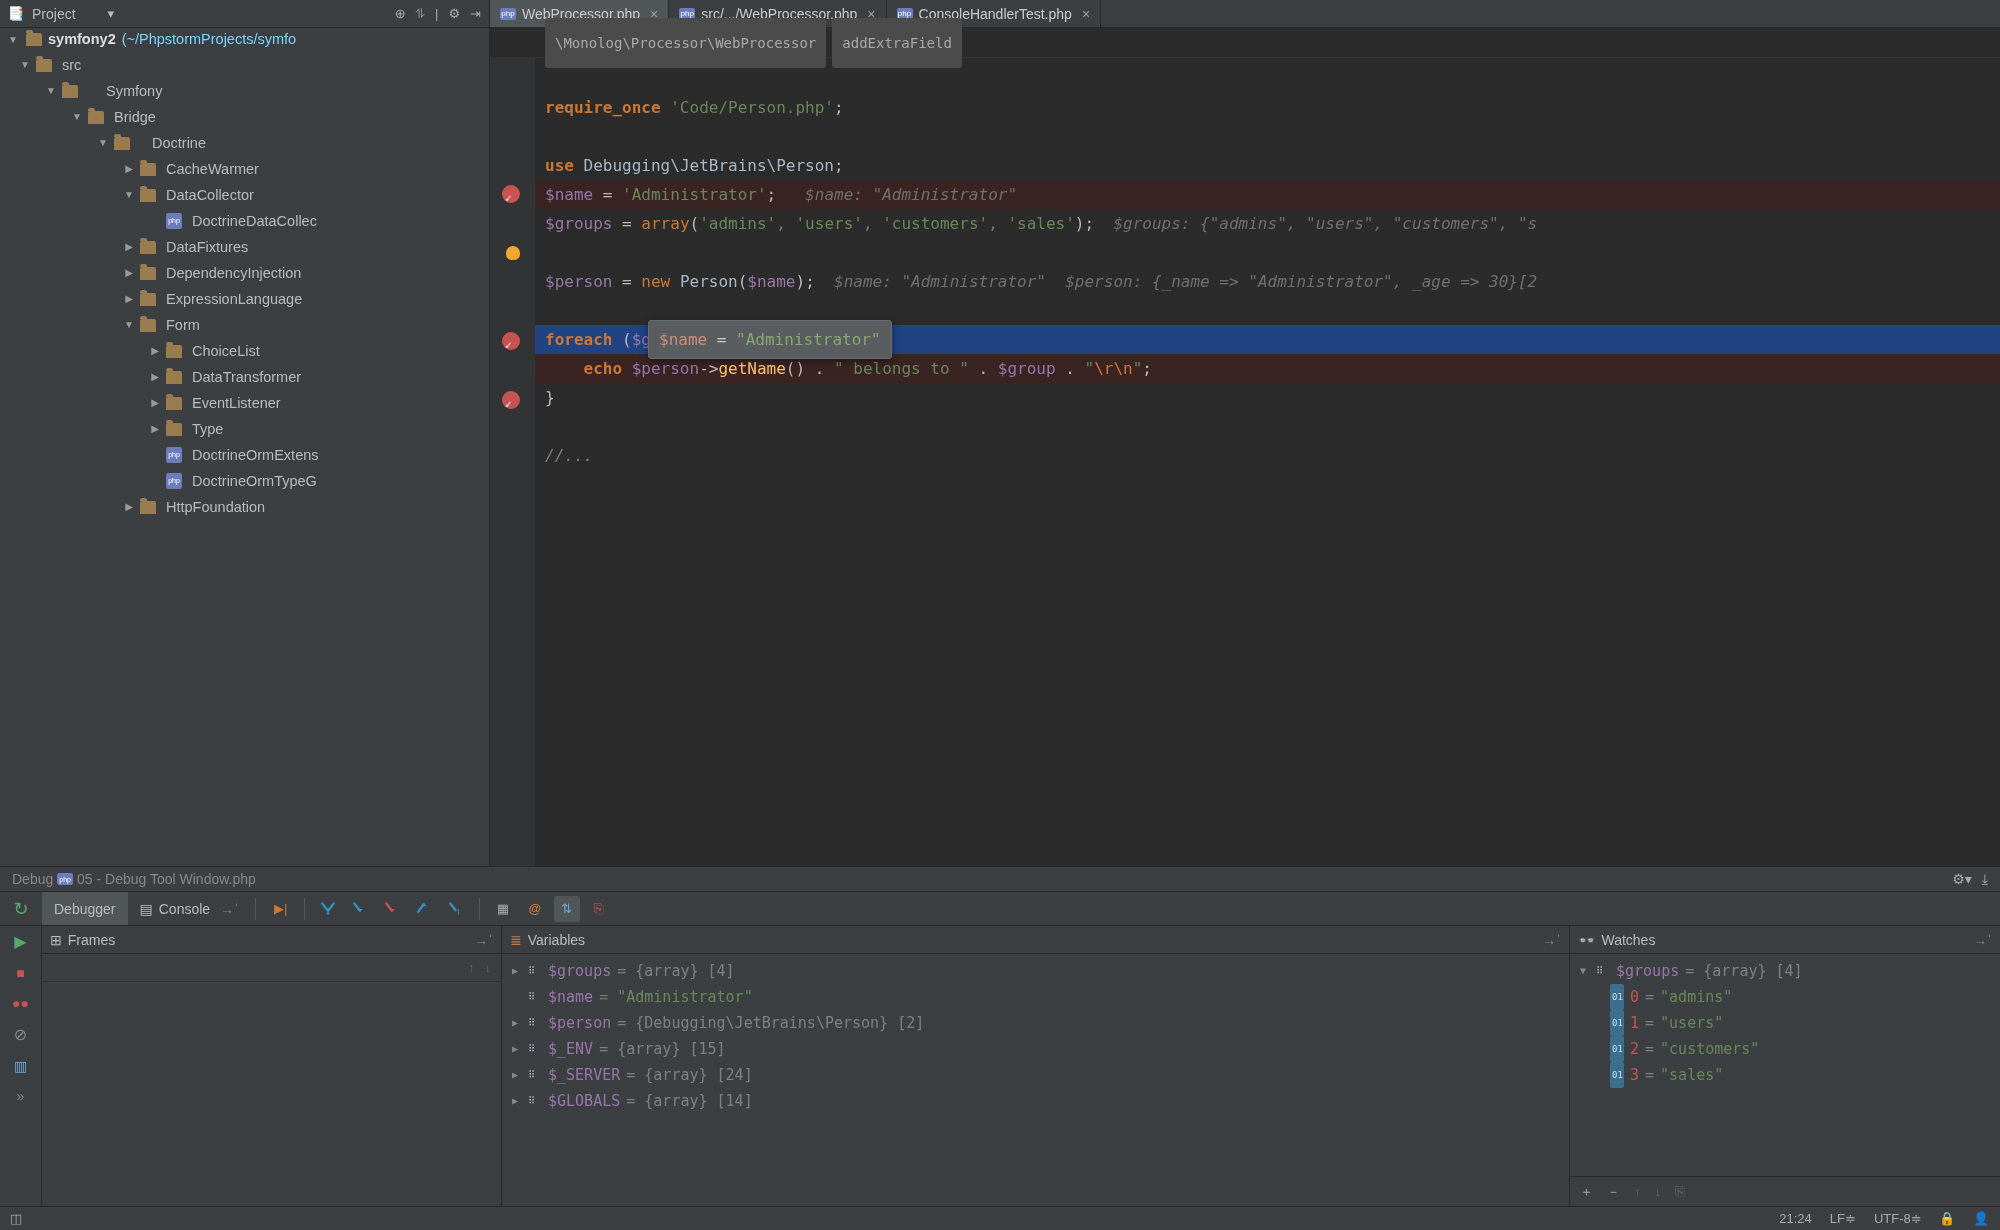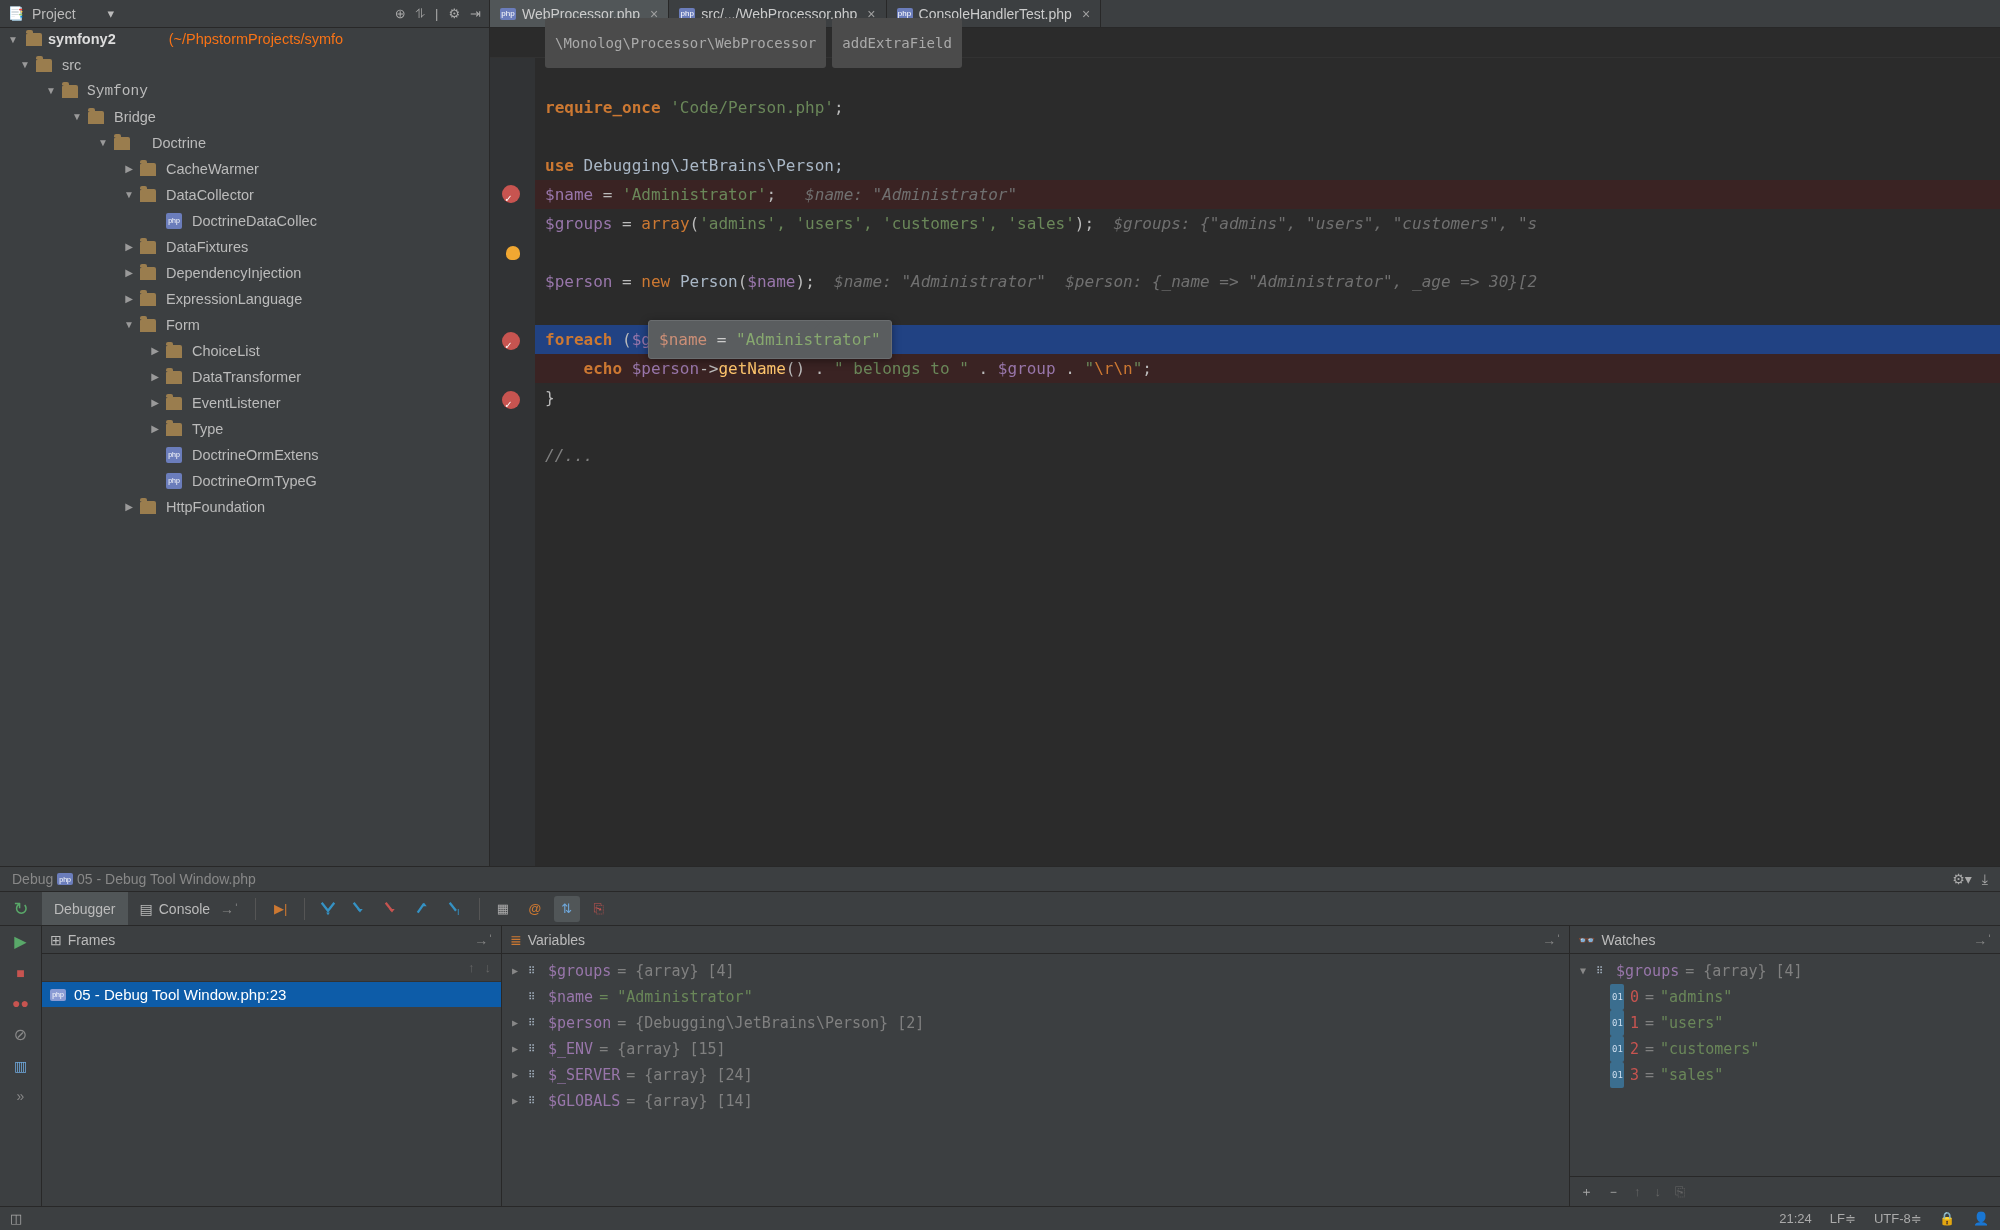--- a/index.html
+++ b/index.html
@@ -22,21 +22,21 @@
 .tab .close { color: #a0a0a0; margin-left: 4px; }
 .tab .php-icon { width: 16px; height: 12px; background: #6b7dbb; border-radius: 2px; display: inline-flex; align-items: center; justify-content: center; font-size: 8px; color: #fff; }
 
 
 .top-row { display: flex; height: 28px; }
 
 
 .main-split { display: flex; flex: 1; min-height: 0; }
 .sidebar { width: 490px; background: #3c3f41; border-right: 1px solid #282828; overflow: hidden; font-size: 14.5px; }
 .sidebar .root-item { display: flex; align-items: center; gap: 6px; padding: 3px 6px; color: #ccc; }
-.sidebar .root-item .path { color: #f97316; margin-left: 47px; }
+.sidebar .root-item .path { color: #7dd3fc; }
 .tree { padding: 2px 0; }
 .tree-row { display: flex; align-items: center; gap: 4px; padding: 2px 0; color: #bbbbbb; cursor: pointer; line-height: 22px; }
 .tw { width: 14px; height: 14px; display: inline-flex; align-items: center; justify-content: center; color: #9a9a9a; font-size: 10px; }
 .folder { width: 16px; height: 13px; background: #9a7d4e; border-radius: 2px 2px 0 0; position: relative; }
 .folder::before { content:''; position:absolute; top:-3px; left:0; width:7px; height:3px; background:#9a7d4e; border-radius:2px 2px 0 0; }
 .php-file { width: 16px; height: 16px; background: #6b7dbb; border-radius: 2px; display:inline-flex; align-items:center; justify-content:center; font-size:7px; color:#fff; }
 
 
 .editor { flex: 1; display: flex; flex-direction: column; background: #2b2b2b; min-width: 0; }
 .breadcrumb { display: flex; gap: 6px; align-items: center; height: 30px; padding: 0 20px 0 55px; background: #2b2b2b; border-bottom: 1px solid #323232; }
@@ -154,21 +154,21 @@
     </div>
     <div class="tree" id="tree">
           <div class="tree-row" style="padding-left: 18px;">
             <span class="tw">▼</span>
             <span class="folder"></span>
             <span style="margin-left: 6px;">src</span>
           </div>
           <div class="tree-row" style="padding-left: 44px;">
             <span class="tw">▼</span>
             <span class="folder"></span>
-            <span style="margin-left: 5px; font-family: Liberation Mono, monospace;">Symfony</span>
+            <span style="margin-left: 24px;">Symfony</span>
           </div>
           <div class="tree-row" style="padding-left: 70px;">
             <span class="tw">▼</span>
             <span class="folder"></span>
             <span style="margin-left: 6px;">Bridge</span>
           </div>
           <div class="tree-row" style="padding-left: 96px;">
             <span class="tw">▼</span>
             <span class="folder"></span>
             <span style="margin-left: 18px;">Doctrine</span>
@@ -371,24 +371,20 @@
     <div class="panel-hdr">
           <span class="icon">⊞</span>
           <span>Frames</span>
           <span class="spacer"></span>
           <span style="color:#888;">→ˈ</span>
         </div>
     <div class="frames-sub">
           <span>↑</span>
           <span>↓</span>
         </div>
-    <div class="frame-row">
-      <span class="php-icon" style="width:16px;height:12px;background:#8a9bd4;border-radius:2px;display:inline-flex;align-items:center;justify-content:center;font-size:7px;color:#fff;">php</span>
-      <span>05 - Debug Tool Window.php:23</span>
-    </div>
   </div>
 
   <div class="vars">
     <div class="panel-hdr">
           <span class="icon" style="color:#cc7832;">≣</span>
           <span>Variables</span>
           <span class="spacer"></span>
           <span style="color:#888;">→ˈ</span>
         </div>
     <div class="vars-body" id="vars-body">

